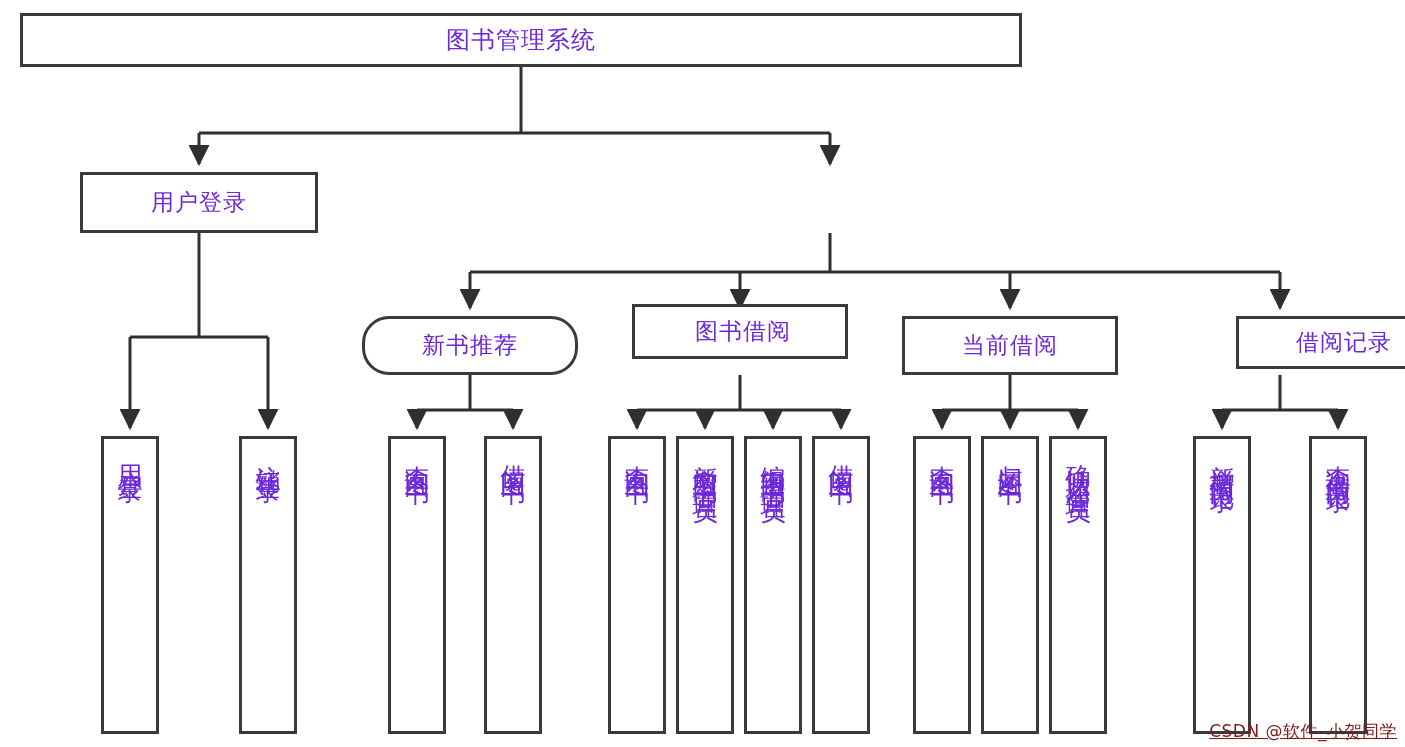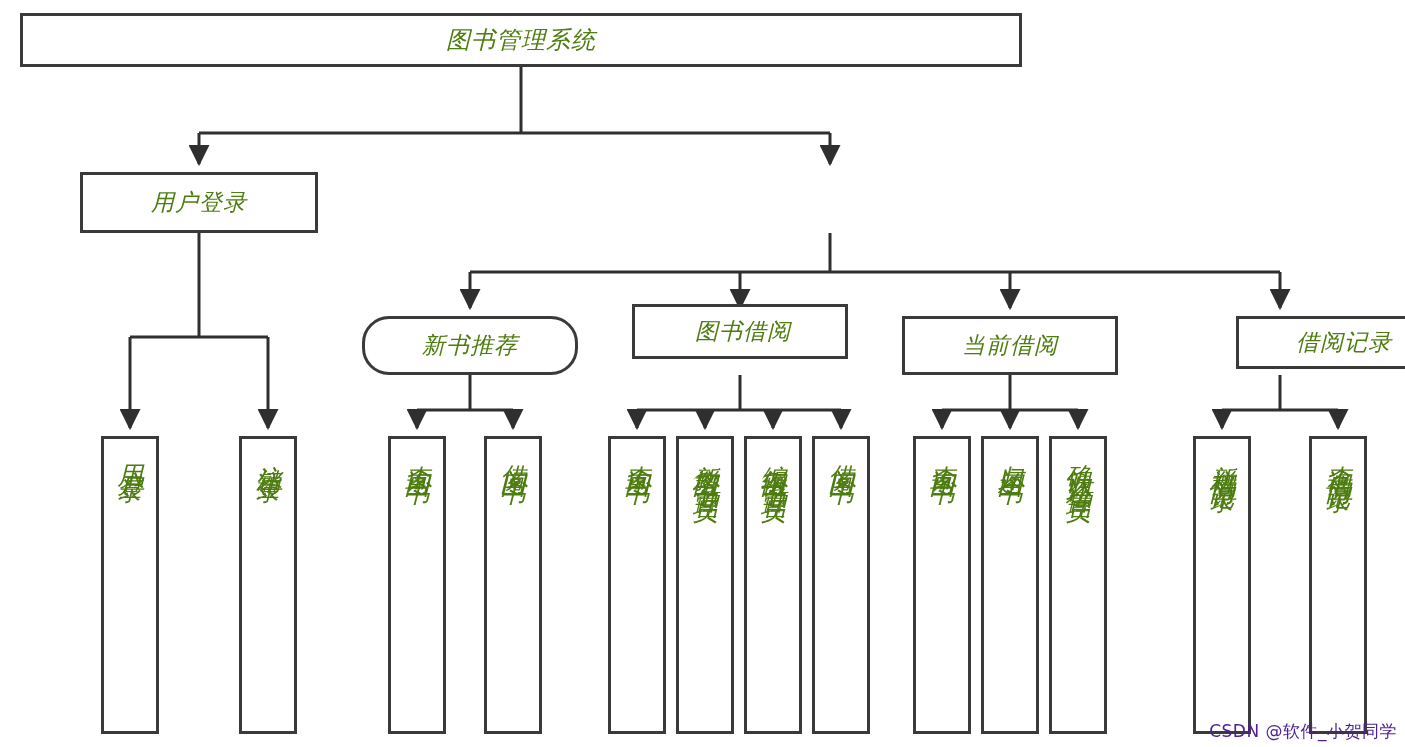--- a/index.html
+++ b/index.html
@@ -15,23 +15,22 @@
   #wires{position:absolute;left:0;top:0;width:1405px;height:747px;}
 
   .node{
     position:absolute;
     box-sizing:border-box;
     background:#ffffff;
     border:3px solid #3a3a3a;
     display:flex;
     align-items:center;
     justify-content:center;
-    color:#4d7c0f;
+    color:#6d28d9;
     z-index:2;
-    font-style:italic;
   }
   .node .lbl{
     display:block;
     text-align:center;
     line-height:1.12;
     letter-spacing:1px;
     white-space:nowrap;
   }
 
   
@@ -51,25 +50,26 @@
     line-height:1;
     letter-spacing:5px;
     white-space:nowrap;
   }
 
   #watermark{
     position:absolute;
     right:8px;
     bottom:4px;
     font-size:17px;
-    color:#4c1d95;
+    color:#7f1d1d;
     letter-spacing:0.5px;
     z-index:3;
     white-space:nowrap;
     pointer-events:none;
+    text-decoration:underline;
   }
 </style>
 </head>
 <body>
 
 <div id="stage">
 
   <svg id="wires" viewBox="0 0 1405 747" width="1405" height="747" xmlns="http://www.w3.org/2000/svg">
     <defs>
       <marker id="arrow" viewBox="0 0 10 10" refX="9" refY="5" markerWidth="7" markerHeight="7" orient="auto-start-reverse">

